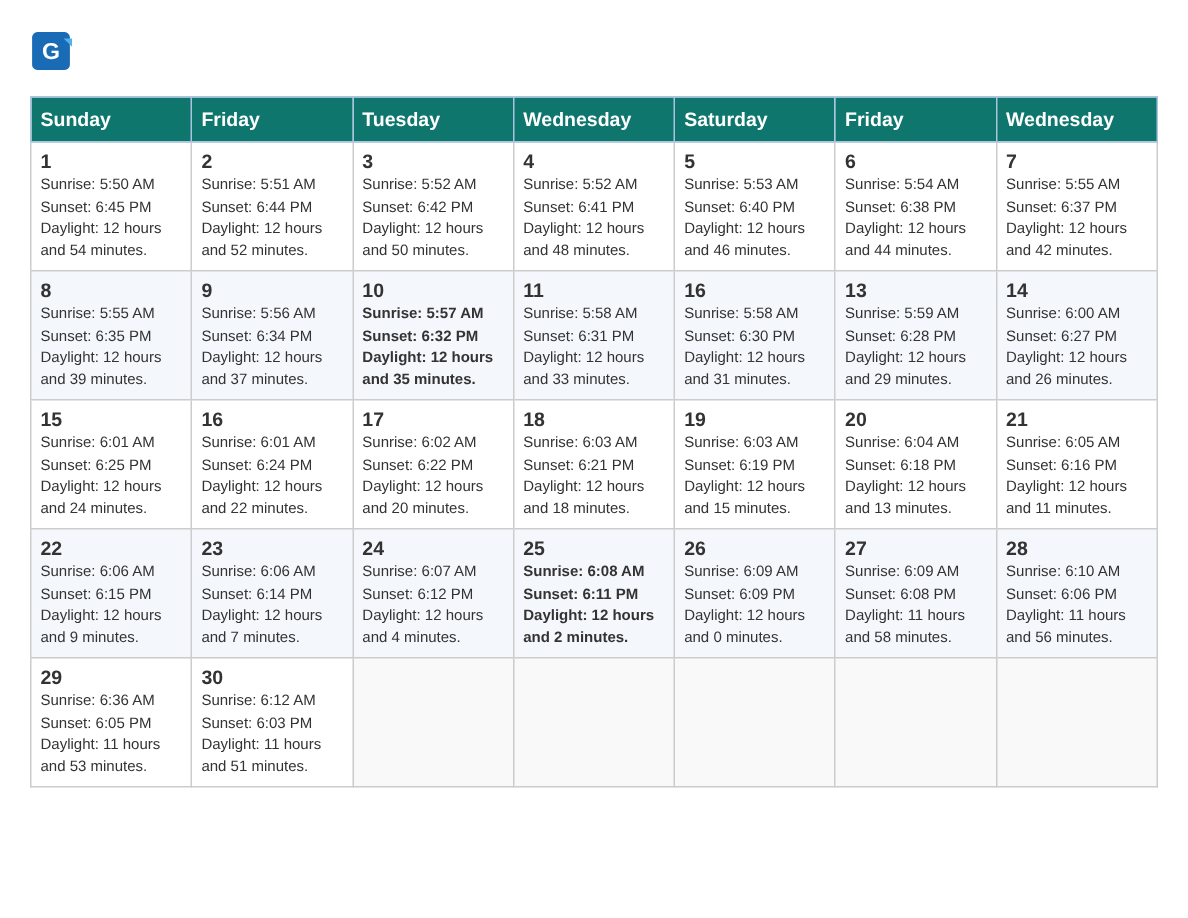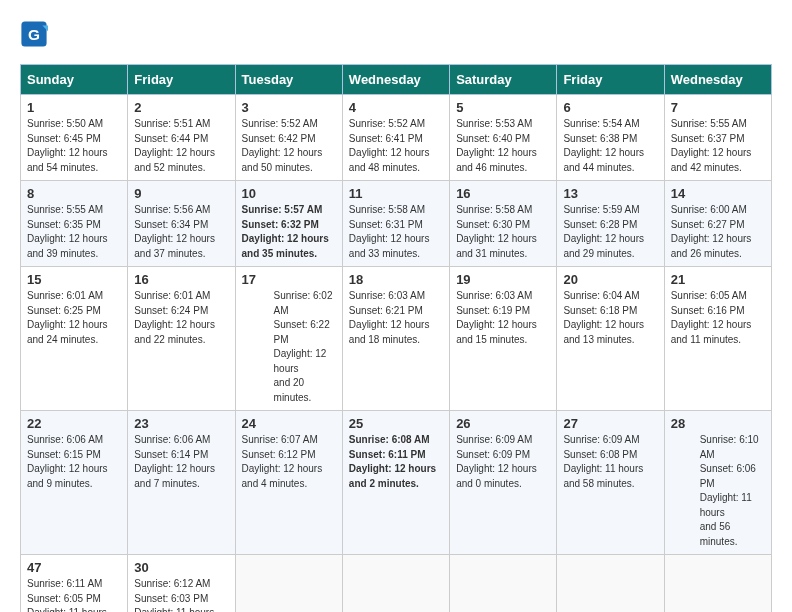--- a/index.html
+++ b/index.html
@@ -238,21 +238,21 @@
         </td>
         <td>
           <span class="day-num">16</span>
           <div class="day-info" style="white-space: pre-line;">Sunrise: 6:01 AM
 Sunset: 6:24 PM
 Daylight: 12 hours
 and 22 minutes.</div>
         </td>
         <td>
           <span class="day-num">17</span>
-          <div class="day-info" style="white-space: pre-line; margin-left: 32px;">Sunrise: 6:02 AM
+          <div class="day-info" style="white-space: pre-line;">Sunrise: 6:02 AM
 Sunset: 6:22 PM
 Daylight: 12 hours
 and 20 minutes.</div>
         </td>
         <td>
           <span class="day-num">18</span>
           <div class="day-info" style="white-space: pre-line;">Sunrise: 6:03 AM
 Sunset: 6:21 PM
 Daylight: 12 hours
 and 18 minutes.</div>
@@ -317,30 +317,30 @@
         </td>
         <td>
           <span class="day-num">27</span>
           <div class="day-info" style="white-space: pre-line;">Sunrise: 6:09 AM
 Sunset: 6:08 PM
 Daylight: 11 hours
 and 58 minutes.</div>
         </td>
         <td>
           <span class="day-num">28</span>
-          <div class="day-info" style="white-space: pre-line; margin-left: 29px;">Sunrise: 6:10 AM
+          <div class="day-info" style="white-space: pre-line;">Sunrise: 6:10 AM
 Sunset: 6:06 PM
 Daylight: 11 hours
 and 56 minutes.</div>
         </td>
       </tr>
       <tr>
         <td>
-          <span class="day-num">47</span>
-          <div class="day-info" style="white-space: pre-line;">Sunrise: 6:11 AM
+          <span class="day-num">29</span>
+          <div class="day-info" style="white-space: pre-line;">Sunrise: 6:36 AM
 Sunset: 6:05 PM
 Daylight: 11 hours
 and 53 minutes.</div>
         </td>
         <td>
           <span class="day-num">30</span>
           <div class="day-info" style="white-space: pre-line;">Sunrise: 6:12 AM
 Sunset: 6:03 PM
 Daylight: 11 hours
 and 51 minutes.</div>

